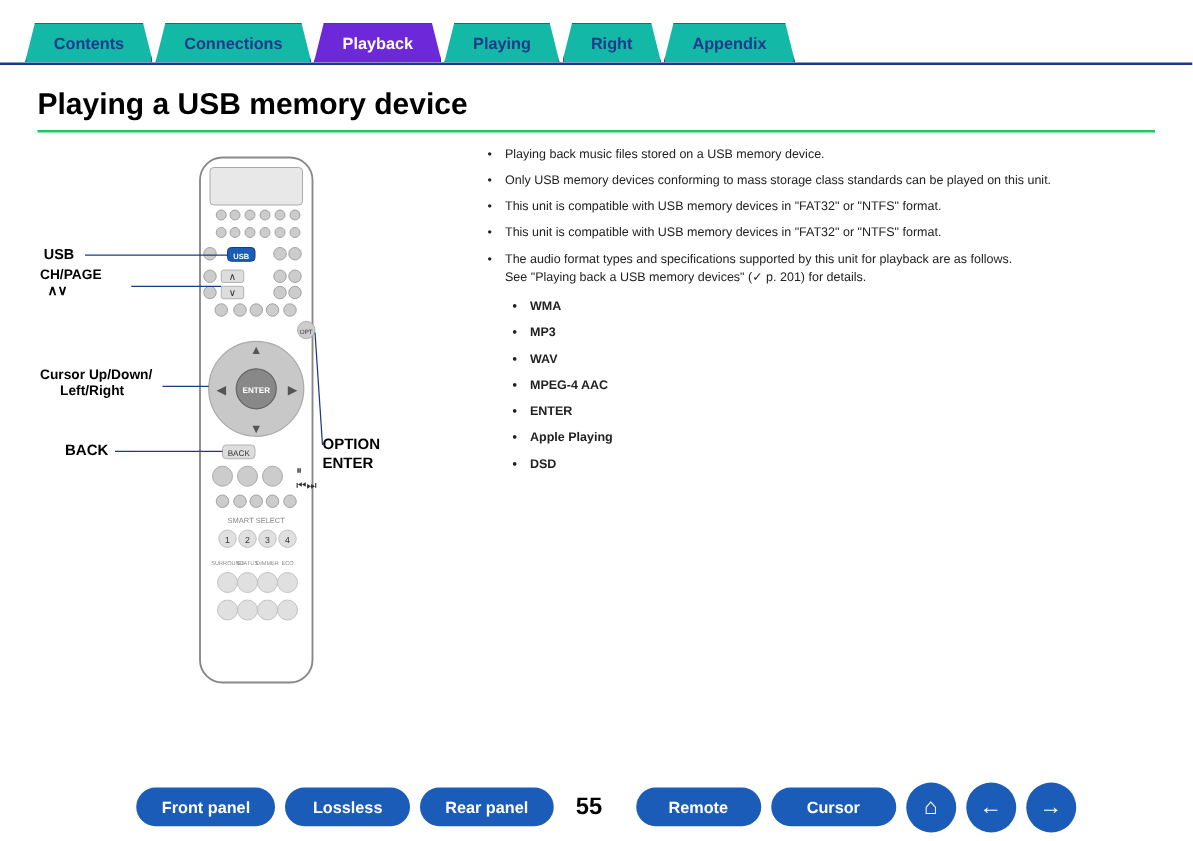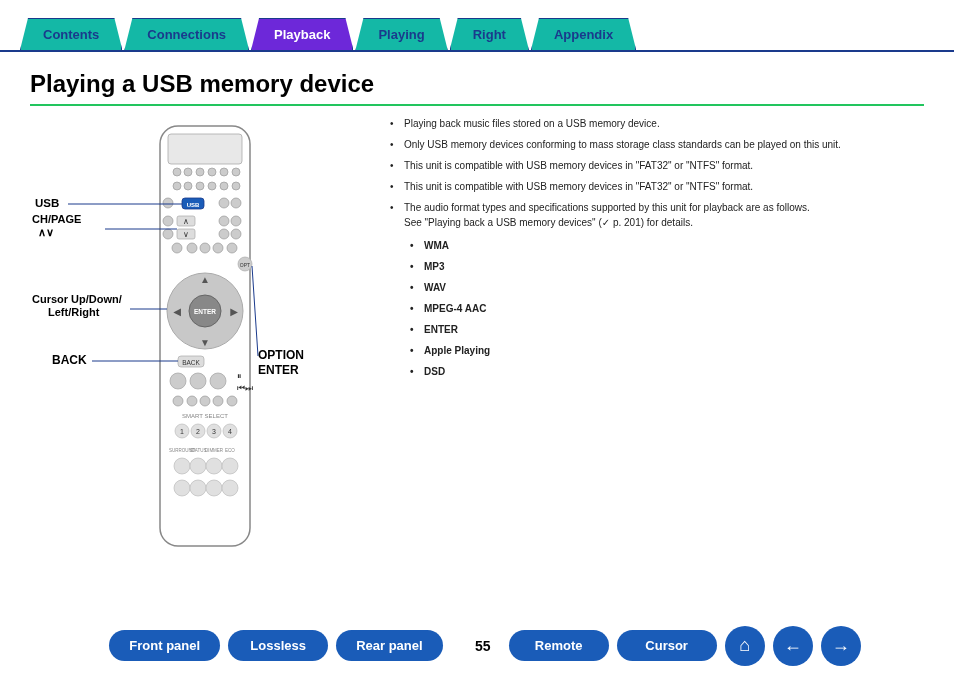--- a/index.html
+++ b/index.html
@@ -137,26 +137,26 @@
       border-radius: 20px;
       padding: 8px 20px;
       font-size: 13px;
       font-weight: bold;
       cursor: pointer;
       min-width: 100px;
       text-align: center;
     }
 
     .bottom-page-num {
-      font-size: 14px;
+      font-size: 19px;
       font-weight: bold;
       color: #000;
       margin: 0 10px;
       min-width: 30px;
-      text-align: right;
+      text-align: left;
     }
 
     .bottom-icon-btn {
       background: #1a5cb8;
       color: #fff;
       border: none;
       border-radius: 50%;
       width: 40px;
       height: 40px;
       font-size: 18px;

